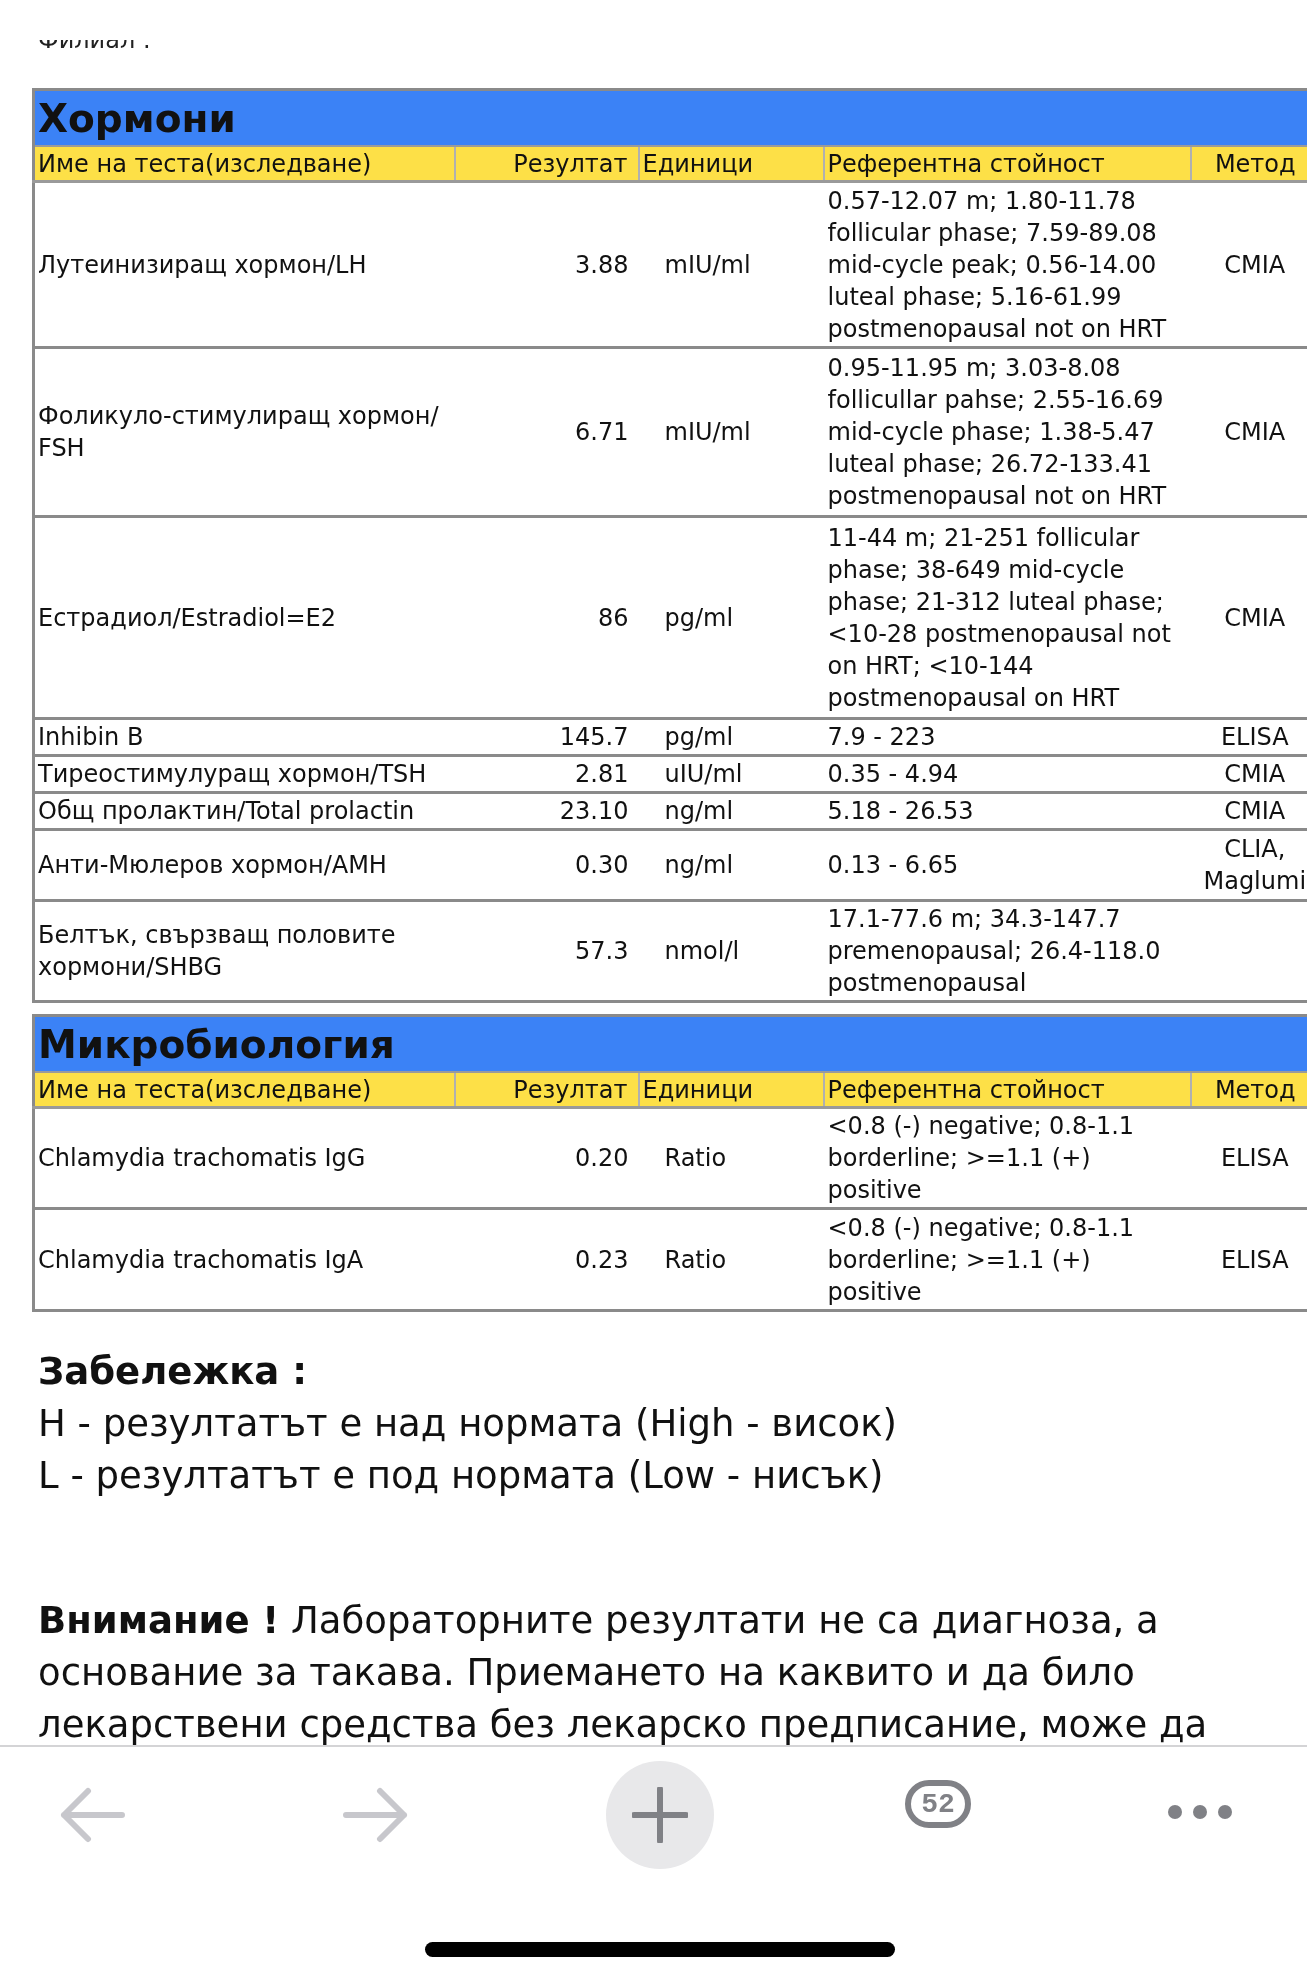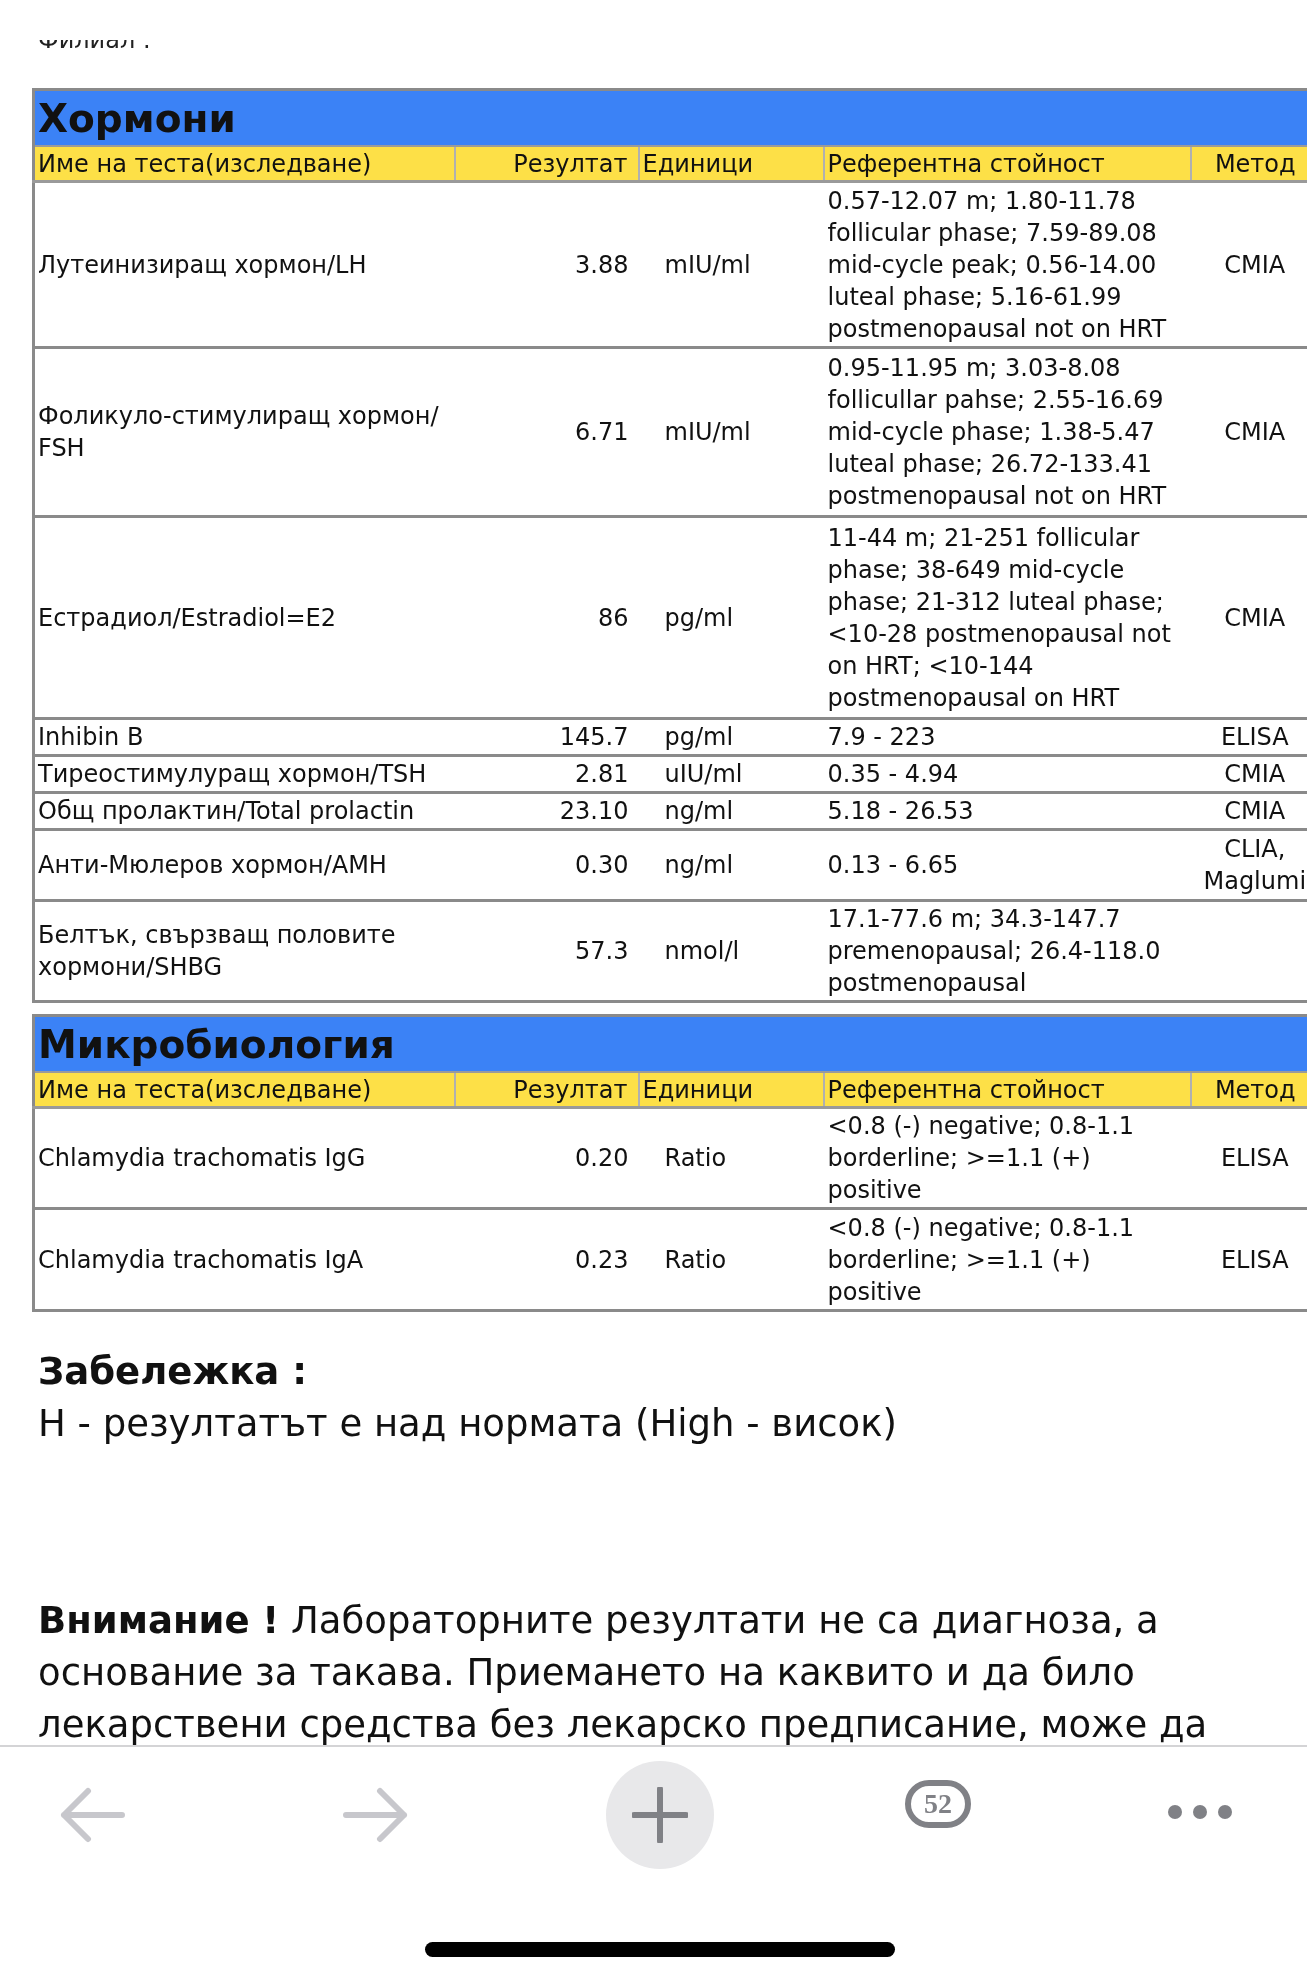--- a/index.html
+++ b/index.html
@@ -33,21 +33,21 @@
   .warning b { font-weight:bold; }
 
   .toolbar { position:absolute; left:0; top:1745px; width:1307px; height:236px; background:#fff;
              border-top:2px solid #d4d4d6; }
   .tb-btn { position:absolute; display:flex; align-items:center; justify-content:center; }
   .tb-back { left:58px; top:38px; width:70px; height:60px; }
   .tb-fwd  { left:340px; top:38px; width:70px; height:60px; }
   .tb-new  { left:606px; top:14px; width:108px; height:108px; border-radius:54px; background:#e8e8ea; }
   .tb-tabs { left:905px; top:33px; width:66px; height:48px; border:6px solid #808186; border-radius:32px;
              box-sizing:border-box; color:#808186; font-weight:bold; font-size:28px;
-             font-family:Liberation Serif, serif; }
+             font-family:Liberation Mono, monospace; }
   .tb-more { left:1160px; top:40px; width:80px; height:50px; }
   .home-indicator { position:absolute; left:425px; top:1940px; width:470px; height:15px;
                     border-radius:8px; background:#000; }
 </style>
 </head>
 <body>
 
 <div class="page">
   <div class="branch">Филиал :</div>
 
@@ -161,20 +161,21 @@
       <td class="c-unit">Ratio</td>
       <td class="c-ref">&lt;0.8 (-) negative; 0.8-1.1 borderline; &gt;=1.1 (+) positive</td>
       <td class="c-meth">ELISA</td>
     </tr>
   </tbody>
     </table>
 
   <div class="notes">
     <div class="title">Забележка :</div>
     <div>H - резултатът е над нормата (High - висок)</div>
+    <div>L - резултатът е под нормата (Low - нисък)</div>
   </div>
 
   <div class="warning"><b>Внимание !</b><span> Лабораторните резултати не са диагноза, а основание за такава. Приемането на каквито и да било лекарствени средства без лекарско предписание, може да бъде опасно за вашето здраве. Обръщайте се за тълкуване</span></div>
 </div>
 
 <div class="toolbar">
   <div class="tb-btn tb-back">
     <svg width="70" height="56" viewBox="0 0 70 56">
       <path d="M30 4 L6 28 L30 52 M6 28 L64 28" fill="none" stroke="#c7c7cc" stroke-width="6" stroke-linecap="round" stroke-linejoin="round"></path>
     </svg>

